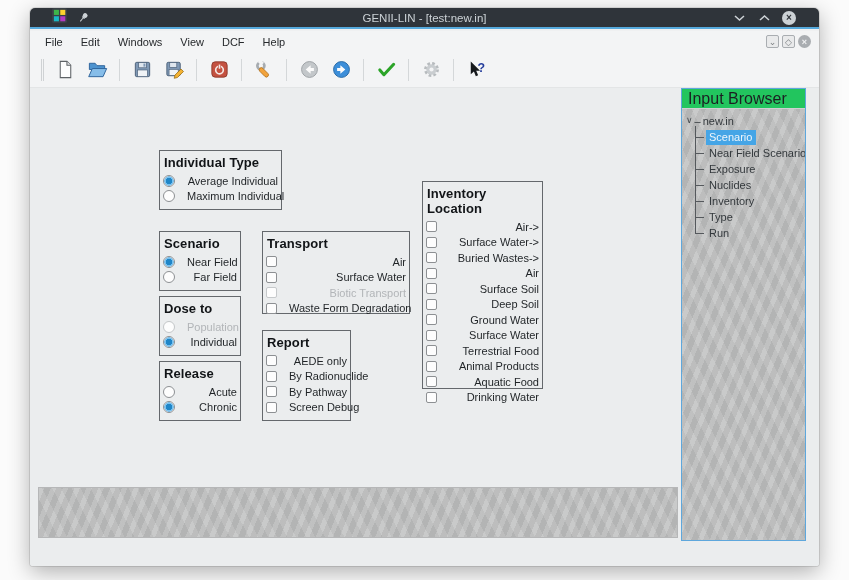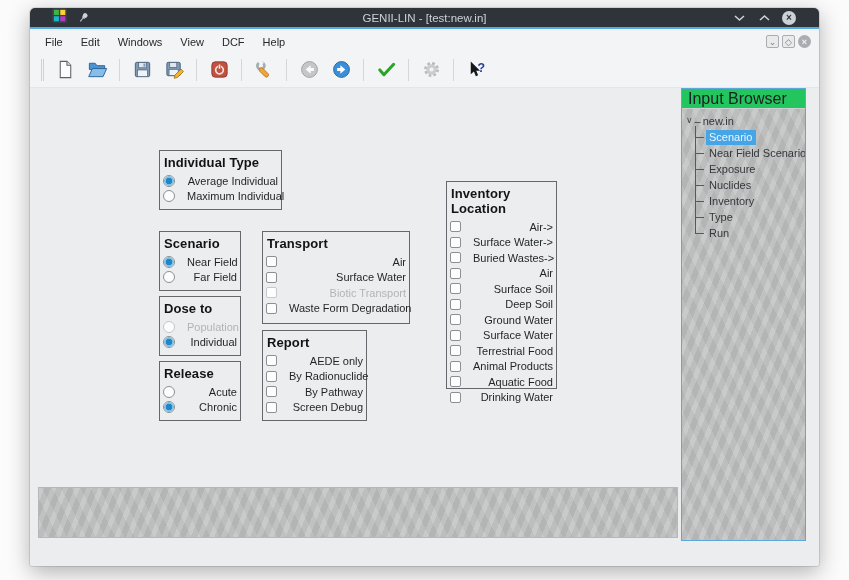--- a/index.html
+++ b/index.html
@@ -267,61 +267,61 @@
       <label class="opt">
         <span class="radio"></span>
         <span class="opt-label">Acute</span>
       </label>
       <label class="opt">
         <span class="radio checked"></span>
         <span class="opt-label">Chronic</span>
       </label>
     </div>
 
-    <div class="groupbox" style="left:232px;top:143px;width:148px;height:93px">
+    <div class="groupbox" style="left:232px;top:143px;width:148px;height:83px">
       <div class="gb-title">Transport</div>
       <label class="opt">
         <span class="checkbox"></span>
         <span class="opt-label">Air</span>
       </label>
       <label class="opt">
         <span class="checkbox"></span>
         <span class="opt-label">Surface Water</span>
       </label>
       <label class="opt disabled">
         <span class="checkbox"></span>
         <span class="opt-label">Biotic Transport</span>
       </label>
       <label class="opt">
         <span class="checkbox"></span>
         <span class="opt-label">Waste Form Degradation</span>
       </label>
     </div>
 
-    <div class="groupbox" style="left:232px;top:242px;width:105px;height:91px">
+    <div class="groupbox" style="left:232px;top:242px;width:89px;height:91px">
       <div class="gb-title">Report</div>
       <label class="opt">
         <span class="checkbox"></span>
         <span class="opt-label">AEDE only</span>
       </label>
       <label class="opt">
         <span class="checkbox"></span>
         <span class="opt-label">By Radionuclide</span>
       </label>
       <label class="opt">
         <span class="checkbox"></span>
         <span class="opt-label">By Pathway</span>
       </label>
       <label class="opt">
         <span class="checkbox"></span>
         <span class="opt-label">Screen Debug</span>
       </label>
     </div>
 
-    <div class="groupbox" style="left:416px;top:93px;width:111px;height:208px">
+    <div class="groupbox" style="left:392px;top:93px;width:121px;height:208px">
       <div class="gb-title">Inventory Location</div>
       <label class="opt">
         <span class="checkbox"></span>
         <span class="opt-label">Air-&gt;</span>
       </label>
       <label class="opt">
         <span class="checkbox"></span>
         <span class="opt-label">Surface Water-&gt;</span>
       </label>
       <label class="opt">

